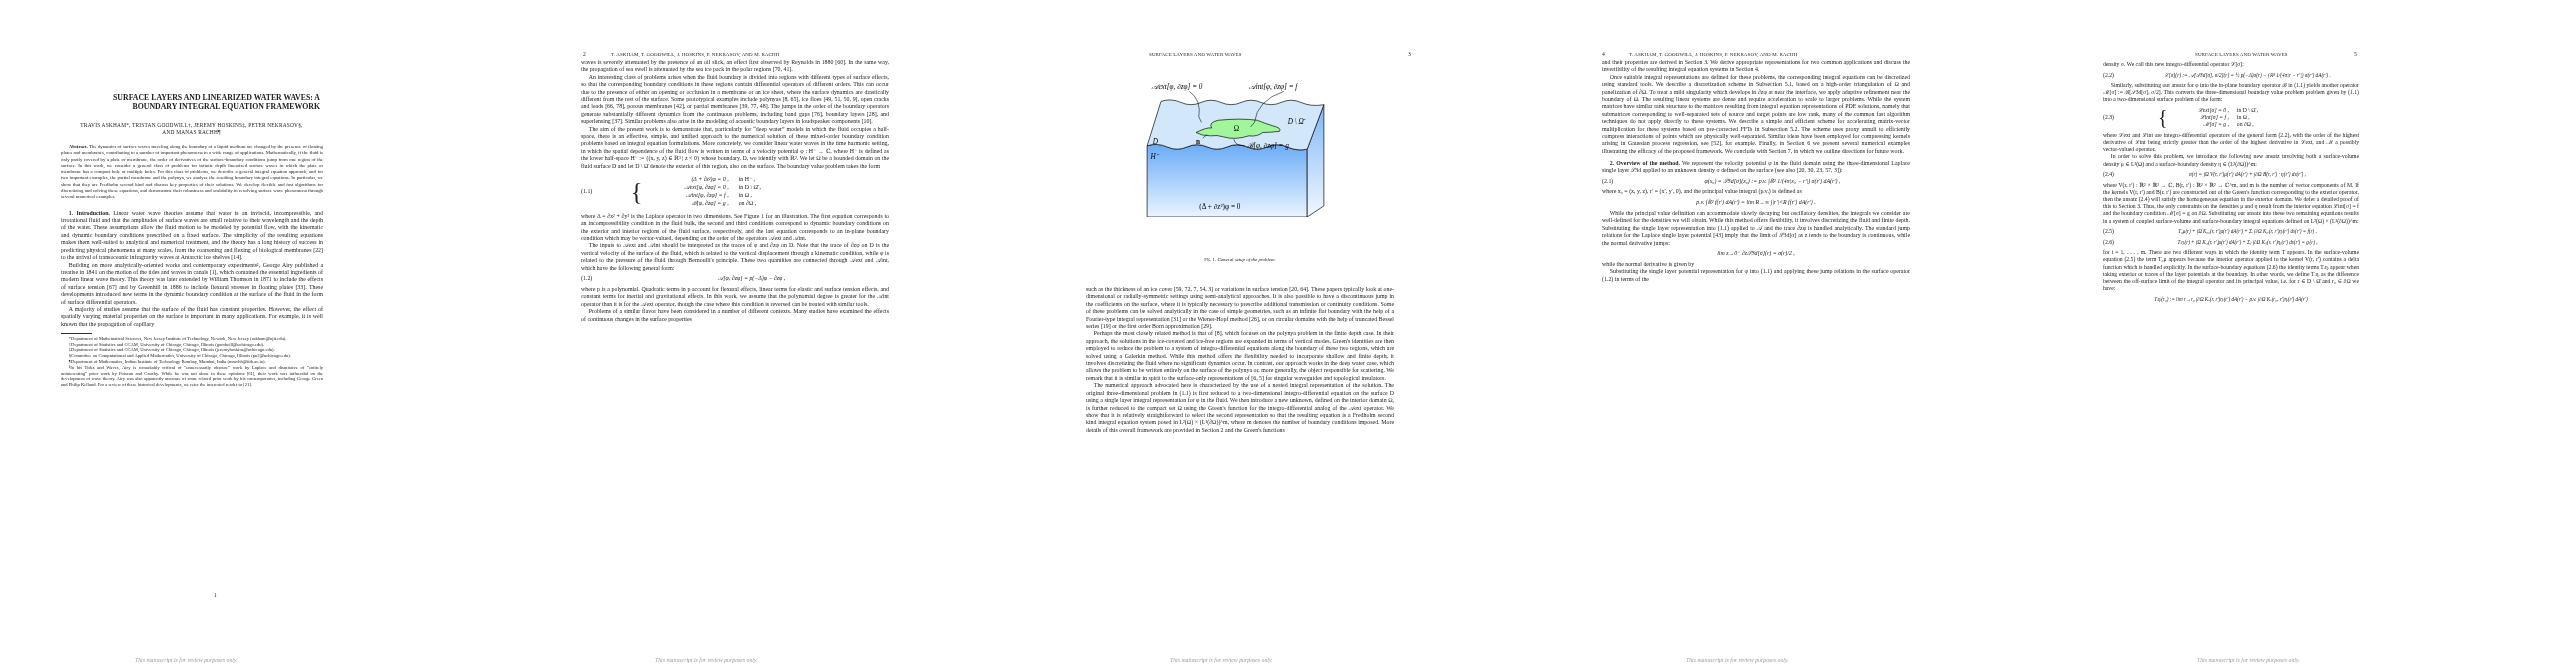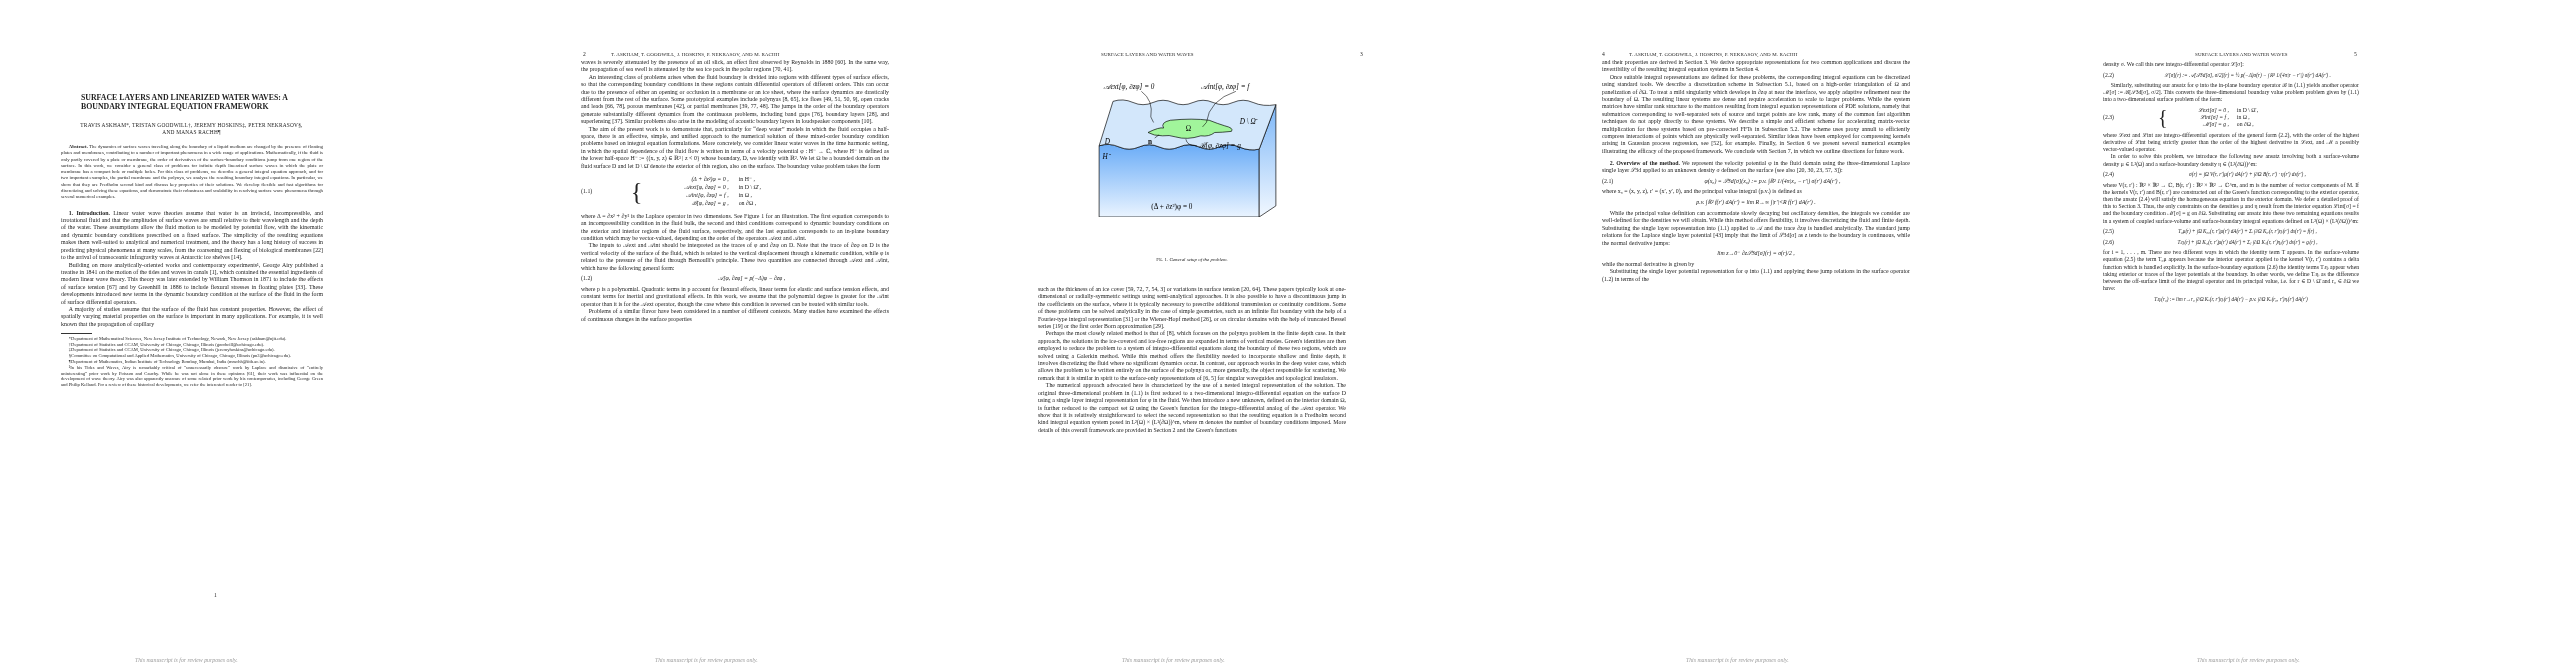--- a/index.html
+++ b/index.html
@@ -7,21 +7,21 @@
          font-family:"Liberation Serif","DejaVu Serif",serif; color:#222; }
   .page { position:absolute; top:0; height:667px; width:515px; background:#fff; }
   .col { position:absolute; font-size:5.9px; line-height:7.4px; text-align:justify; }
   .col p { margin:0; text-indent:7.8px; }
   .col p.noind { text-indent:0; }
   .runhead { position:absolute; top:52px; font-size:5px; letter-spacing:0.1px; white-space:nowrap; }
   .pagenum { position:absolute; font-size:5.6px; }
   .watermark { position:absolute; top:657px; font-style:italic; color:#9a9a9a; font-size:5.8px; white-space:nowrap; }
   .arxiv { position:absolute; left:4.4px; top:400px; transform-origin:left top; transform:rotate(-90deg);
            font-family:"Liberation Serif",serif; font-size:17px; color:#7d7d7d; white-space:nowrap; letter-spacing:0.3px; }
-  .title { position:absolute; left:81px; top:93px; width:239px; text-align:left; font-weight:bold; font-size:7.8px; line-height:9.4px; }
+  .title { position:absolute; left:81px; top:93px; width:239px; text-align:right; font-weight:bold; font-size:7.8px; line-height:9.4px; }
   .authors { position:absolute; left:61px; top:122px; width:261px; text-align:center; font-size:5.4px; line-height:7.2px; letter-spacing:0.2px; }
   .abstract { font-size:4.8px; line-height:6.3px; }
   .sec { font-weight:bold; }
   .fn { font-size:4.6px; line-height:5.8px; }
   .fnrule { width:31px; border-top:0.4px solid #333; margin:4.4px 0 2.2px 0; }
   .eq { display:flex; align-items:center; margin:3.3px 0; font-style:italic; }
   .eqnum { font-style:normal; width:33px; }
   .eqbody { flex:1; text-align:center; }
   .caption { text-align:center; font-size:4.9px; }
   .caption .sc { font-variant:small-caps; font-style:normal; }
@@ -92,21 +92,21 @@
     <div class="eq">
       <span class="eqnum">(1.2)</span>
       <span class="eqbody">𝒜[φ, ∂zφ] = p(−Δ)φ − ∂zφ ,</span>
     </div>
     <p class="noind">where p is a polynomial. Quadratic terms in p account for flexural effects, linear terms for elastic and surface tension effects, and constant terms for inertial and gravitational effects. In this work, we assume that the polynomial degree is greater for the 𝒜int operator than it is for the 𝒜ext operator, though the case where this condition is reversed can be treated with similar tools.</p>
     <p>Problems of a similar flavor have been considered in a number of different contexts. Many studies have examined the effects of continuous changes in the surface properties</p>
   </div>
   <div class="watermark" style="left:140px;">This manuscript is for review purposes only.</div>
 </div>
 
-<div class="page" style="left:982px;">
+<div class="page" style="left:1030px;">
   <div class="runhead" style="left:119px;">SURFACE LAYERS AND WATER WAVES</div>
   <div class="pagenum" style="left:378px; top:51px;">3</div>
 
   <svg width="189" height="139" viewBox="0 0 340 250" style="position:absolute; left:116px; top:78px;">
     <defs>
       <linearGradient id="bulkgrad" x1="0" y1="0" x2="0" y2="1">
         <stop offset="0" stop-color="#6aacf7"></stop>
         <stop offset="1" stop-color="#eaf4ff"></stop>
       </linearGradient>
       <linearGradient id="sidegrad" x1="0" y1="0" x2="0" y2="1">

